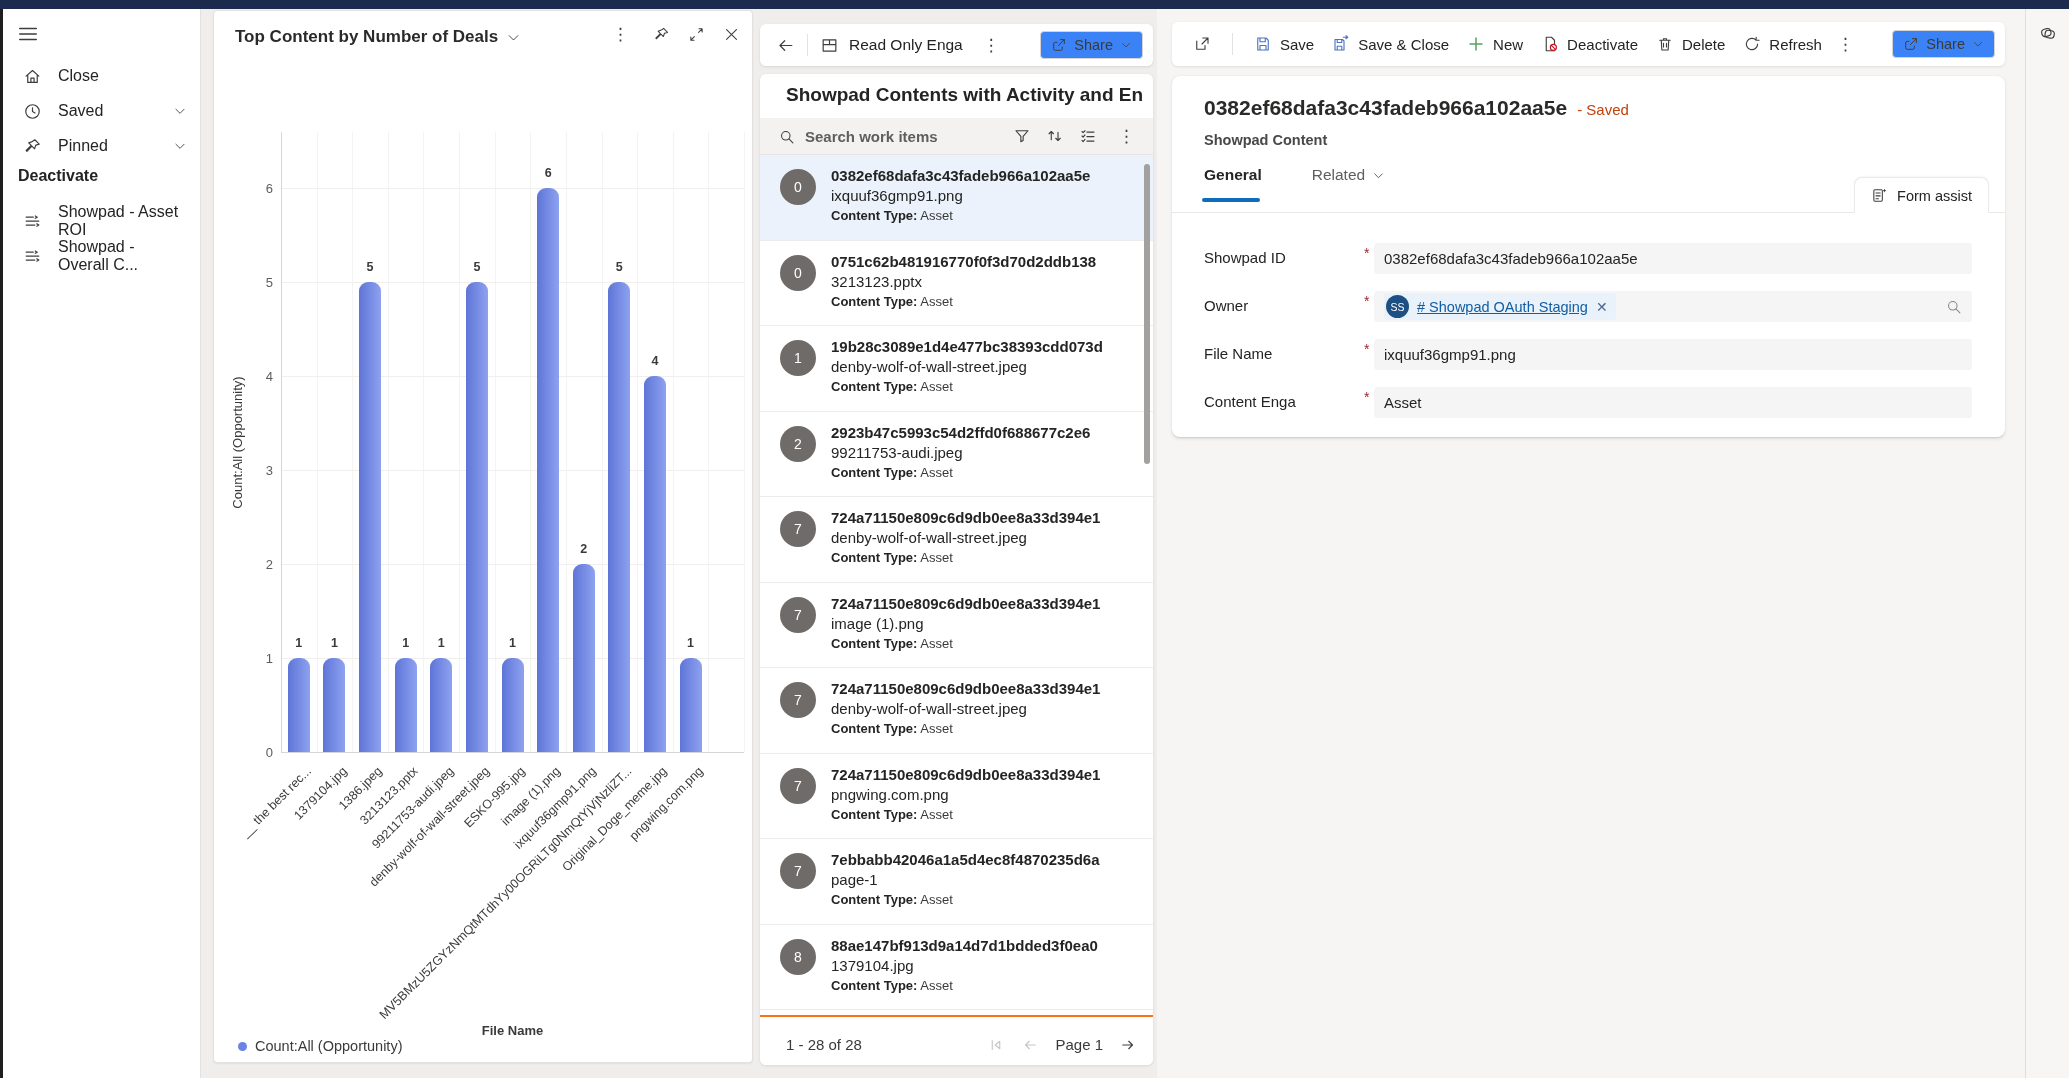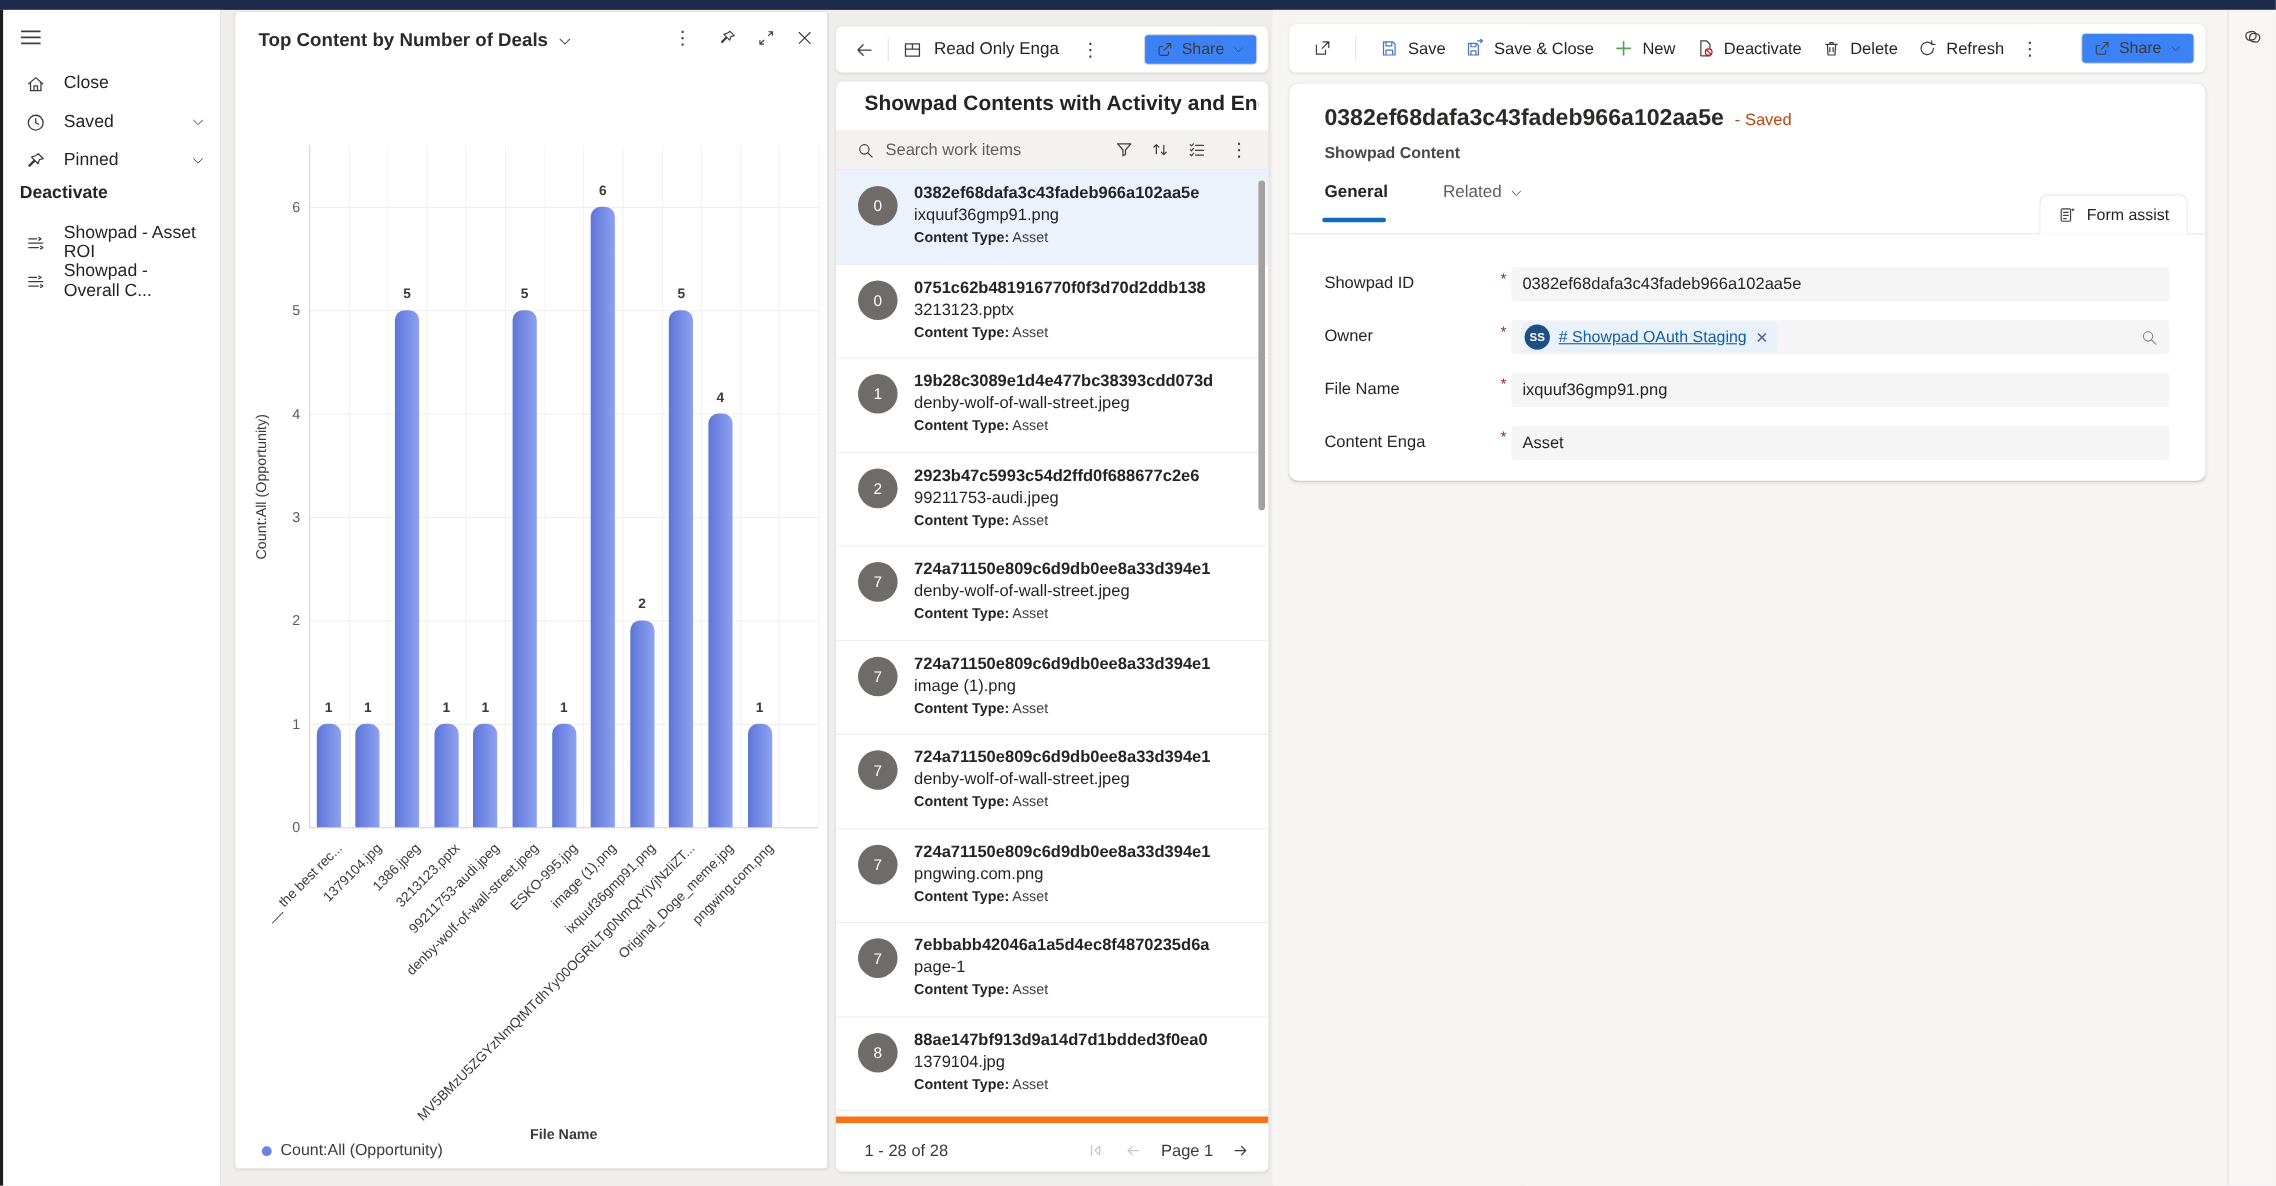--- a/index.html
+++ b/index.html
@@ -44,34 +44,34 @@
   
   #grid-header-card { left:760px; top:24px; width:393px; height:42px; background:#fff; border-radius:6px; box-shadow:0 1px 3px rgba(0,0,0,.1); display:flex; align-items:center; padding:0 10px 0 16px; }
   .hdr-divider { width:1px; height:22px; background:#e4e2e0; margin:0 12px; }
   #view-label { font-size:15.5px; margin-left:10px; }
   .kebab { font-size:17px; color:#3f3e3c; letter-spacing:0; padding:0 6px; cursor:pointer; line-height:1; }
   .share-btn { margin-left:auto; display:flex; align-items:center; gap:7px; border:1px solid #d6d4d2; border-radius:4px; padding:5px 10px; font-size:14.5px; color:#3b3a39; background:#3b82f6; cursor:pointer; }
 
   #grid-card { left:760px; top:74px; width:393px; height:991px; background:#fff; border-radius:6px; box-shadow:0 1px 3px rgba(0,0,0,.1); overflow:hidden; }
   #grid-title { position:absolute; left:26px; top:10px; width:358px; font-size:19px; font-weight:700; white-space:nowrap; overflow:hidden; }
   #search-row { position:absolute; left:0; top:44px; width:100%; height:37px; background:#f3f2f1; border-bottom:1px solid #e8e6e4; display:flex; align-items:center; padding:0 12px 0 18px; }
-  #search-input { border:none; outline:none; background:transparent; font-size:15px; margin-left:10px; flex:1; color:#323130; font-family:inherit; }
+  #search-input { border:none; outline:none; background:transparent; font-size:15px; margin-left:10px; flex:1; color:#323130; font-family:inherit;font-weight:bold; }
   #search-input::placeholder { color:#605e5c; }
   .search-icons { display:flex; align-items:center; gap:15px; }
   #list { position:absolute; left:0; top:81px; width:100%; }
   .row { position:relative; height:85.5px; border-bottom:1px solid #edecea; padding:12px 16px 0 20px; display:flex; cursor:pointer; background:#fff; }
   .row.selected { background:#ebf2fb; }
   .badge { width:36px; height:36px; border-radius:50%; background:#6f6b68; color:#fff; font-size:14px; display:flex; align-items:center; justify-content:center; flex:none; margin-top:2px; }
   .row-text { margin-left:15px; min-width:0; }
   .row-title { font-size:15px; font-weight:700; white-space:nowrap; overflow:hidden; }
   .row-sub { font-size:15px; margin-top:3px; white-space:nowrap; overflow:hidden; }
   .row-meta { font-size:13px; margin-top:4px; color:#3b3a39; }
   .row-meta b { font-weight:700; color:#242424; }
   #list-scrollbar { position:absolute; right:3px; top:90px; width:6px; height:300px; border-radius:3px; background:#a3a19f; cursor:pointer; }
-  #pager { position:absolute; left:0; bottom:0; width:100%; height:50px; border-top:6px solid #f97316; display:flex; align-items:center; padding:6px 16px 0 26px; font-size:15px; color:#3b3a39; background:#fff; }
+  #pager { position:absolute; left:0; bottom:0; width:100%; height:50px; border-top:2px solid #f97316; display:flex; align-items:center; padding:6px 16px 0 26px; font-size:15px; color:#3b3a39; background:#fff; }
   #pager-controls { margin-left:auto; display:flex; align-items:center; gap:16px; }
   .pg-ic { cursor:pointer; }
   .pg-disabled svg.ic { stroke:#c8c6c4; }
   #page-label { font-size:15px; color:#3b3a39; }
 
   
   #right-region { left:1157px; top:9px; width:868px; height:1069px; background:#f6f5f4; }
   #toolbar-card { left:1172px; top:22px; width:833px; height:44px; background:#fff; border-radius:6px; box-shadow:0 1px 3px rgba(0,0,0,.1); display:flex; align-items:center; padding:0 10px 0 12px; }
   .tb-btn { display:flex; align-items:center; gap:8px; font-size:15px; color:#242424; padding:6px 9px; border-radius:4px; cursor:pointer; white-space:nowrap; }
 
@@ -84,21 +84,21 @@
   .tab { font-size:15.5px; cursor:pointer; color:#605e5c; display:flex; align-items:center; gap:7px; }
   .tab.active { font-weight:700; color:#242424; }
   #tab-underline { position:absolute; left:30px; top:122px; width:58px; height:4px; border-radius:2px; background:#0f6cbd; }
   #rec-divider { position:absolute; left:0; top:136px; width:100%; height:1px; background:#eae8e6; }
   #form-assist { position:absolute; right:16px; top:101px; height:36px; display:flex; align-items:center; gap:9px; padding:0 16px; background:#fff; border:1px solid #eceae8; border-bottom:none; border-radius:8px 8px 0 0; box-shadow:0 -1px 2px rgba(0,0,0,.04); font-size:14.5px; cursor:pointer; }
   .f-row { position:absolute; left:32px; width:770px; height:31px; }
   .f-label { position:absolute; left:0; top:6px; font-size:15px; color:#242424; cursor:default; }
   .f-req { position:absolute; left:160px; top:2px; color:#a4262c; font-size:14px; }
   .f-input { position:absolute; left:170px; top:0; width:598px; height:31px; background:#f5f5f5; border-radius:3px; display:flex; align-items:center; padding:0 10px; font-size:15px; color:#242424; cursor:text; }
   .owner-pill { display:flex; align-items:center; gap:8px; background:#e9f1fb; border-radius:3px; padding:2px 8px 2px 2px; cursor:pointer; }
-  .avatar { width:23px; height:23px; border-radius:50%; background:#1e4f82; color:#fff; font-size:10.5px; font-weight:700; display:flex; align-items:center; justify-content:center; }
+  .avatar { width:23px; height:23px; border-radius:50%; background:#1e4f82; color:#fff; font-size:10.5px; font-weight:400; display:flex; align-items:center; justify-content:center; }
   .owner-link { font-size:14.5px; color:#115ea3; text-decoration:underline; }
   .pill-x { font-size:14px; color:#50658a; cursor:pointer; }
   .f-search { position:absolute; right:10px; top:7px; cursor:pointer; }
 
   #right-rail { left:2025px; top:9px; width:44px; height:1069px; background:#f7f6f5; border-left:1px solid #e0deDC; }
   #copilot-btn { position:absolute; left:12px; top:14px; cursor:pointer; }
 </style>
 </head>
 <body>
 

